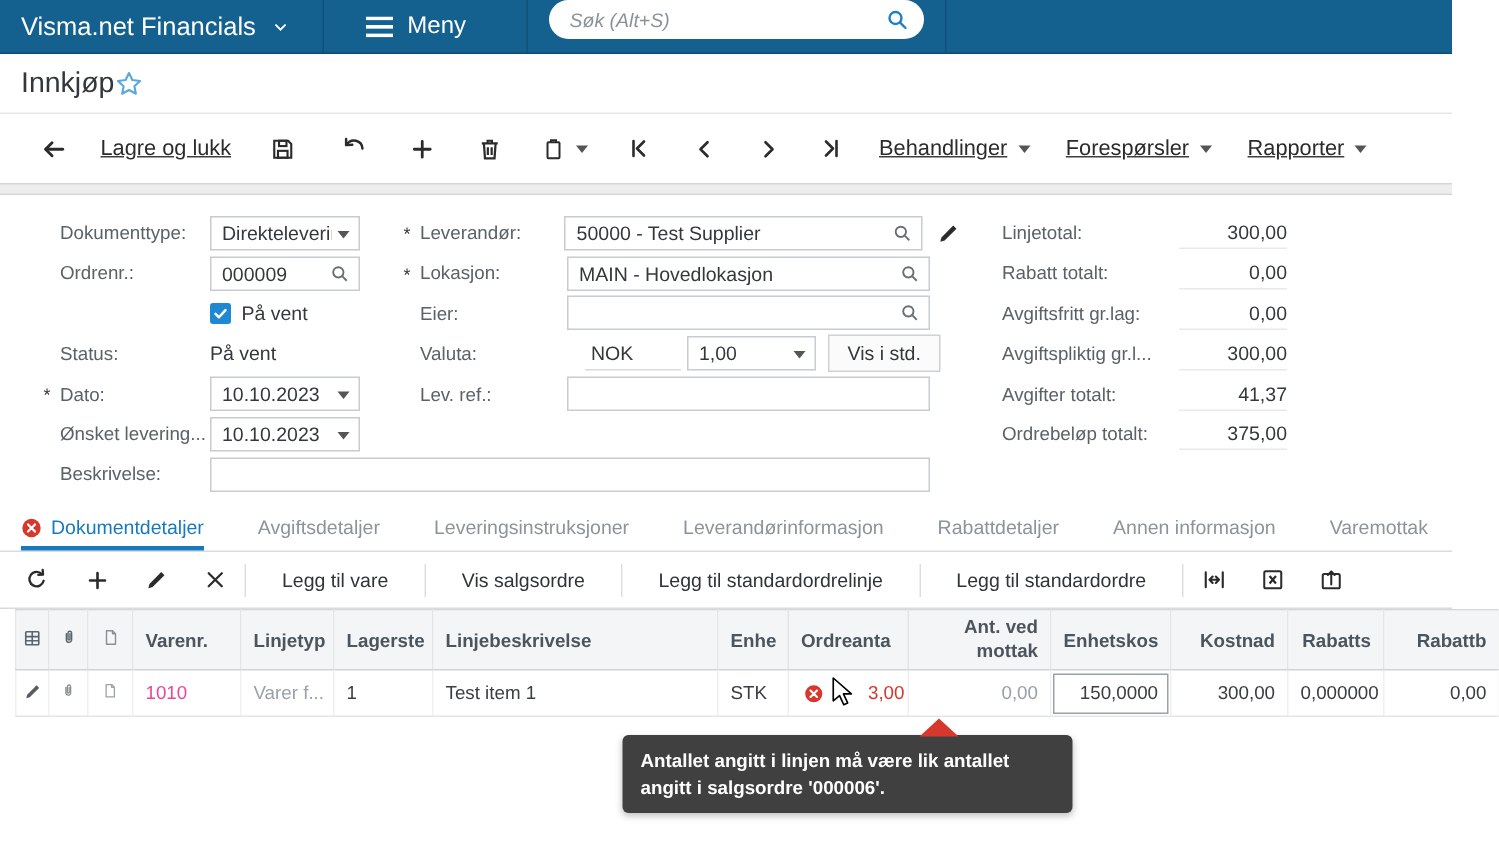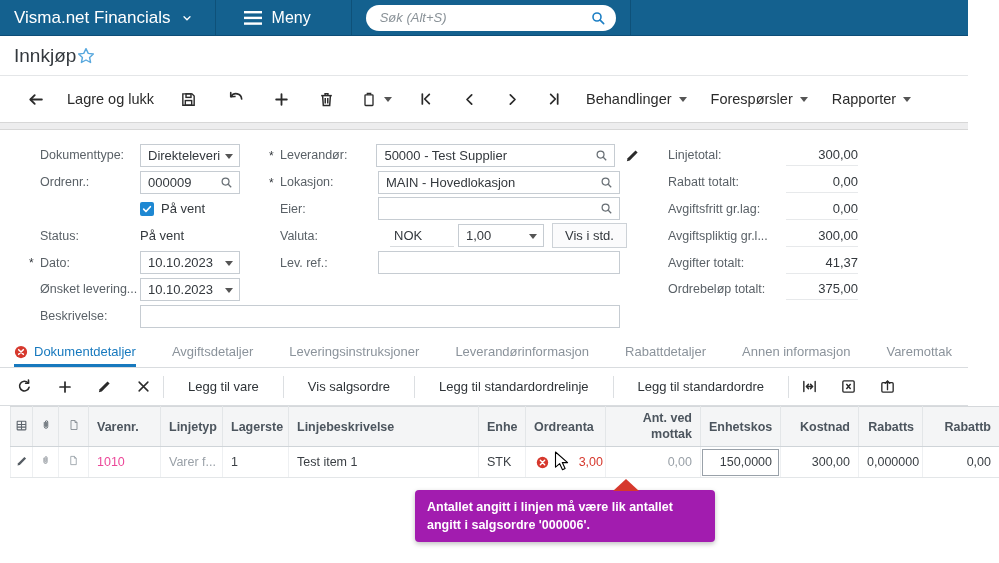--- a/index.html
+++ b/index.html
@@ -8,36 +8,36 @@
   .app { position: relative; width: 968px; height: 563px; }
 
   
   .topbar { height: 36px; background: #14618f; display: flex; align-items: stretch;
     border-bottom: 1px solid #0d4d77; }
   .tb-divider { width: 1px; background: #0e5179; }
   .brand { display: flex; align-items: center; gap: 10px; padding: 0 22px 0 14px;
     color: #fff; font-size: 17px; }
   .menu-btn { display: flex; align-items: center; gap: 10px; padding: 0 40px 0 28px;
     color: #fff; font-size: 16px; cursor: pointer; }
-  .search-zone { display: flex; align-items: center; padding: 0 14px; }
+  .search-zone { display: flex; padding: 0 14px; }
   .search-pill { position: relative; width: 250px; height: 26px; background: #fff;
     border-radius: 13px; display: flex; align-items: center; }
   .search-pill input { border: none; outline: none; background: transparent;
     width: 210px; height: 22px; margin-left: 14px; font-size: 13px; color: #444;
     font-family: "Liberation Sans", sans-serif; }
   .search-pill input::placeholder { font-style: italic; color: #8a9298; }
   .search-pill svg { position: absolute; right: 10px; }
 
   
   .titlebar { height: 40px; display: flex; align-items: center; 
     padding-left: 14px; border-bottom: 1px solid #e4e6e8; }
   .titlebar h1 { font-size: 19px; font-weight: 400; color: #33383d; }
 
   
-  .toolbar { height: 46px; display: flex; align-items: center; padding-left: 26px; }
+  .toolbar { height: 46px; display: flex; align-items: center; padding-left: 26px; text-decoration: underline; }
   .tbi { display: flex; align-items: center; justify-content: center; cursor: pointer; }
   .tbi svg { display: block; }
   .tb-text { font-size: 14.5px; color: #2b2b2b; cursor: pointer; }
   .tb-menu { display: flex; align-items: center; gap: 7px; font-size: 14.5px;
     color: #2b2b2b; cursor: pointer; }
   .caret { width: 0; height: 0; border-left: 4px solid transparent;
     border-right: 4px solid transparent; border-top: 5px solid #555; }
   .splitter { height: 8px; background: #ededee; border-top: 1px solid #d7d7d7;
     border-bottom: 1px solid #d7d7d7; }
 
@@ -109,21 +109,21 @@
   .link { color: #ec4899; cursor: pointer; }
   .dim { color: #9aa1a8; }
   .red { color: #d6382d; }
   .qty-cell { display: flex; align-items: center; justify-content: space-between;
     padding: 0 2px 0 10px; }
   .focus-cell { height: 27px; margin: 1px 0; border: 1px solid #99a1a9; background: #fff;
     display: flex; align-items: center; justify-content: flex-end; padding: 0 6px; }
 
   
   .err-tip { position: absolute; left: 415px; top: 490px; width: 300px;
-    background: #a21caf; color: #fff; font-size: 12.5px; font-weight: 700;
+    background: #404040; color: #fff; font-size: 12.5px; font-weight: 700;
     line-height: 1.45; padding: 8px 12px; border-radius: 4px;
     box-shadow: 0 2px 5px rgba(0,0,0,.25); }
   .err-tip::before { content: ""; position: absolute; top: -11px; left: 198px;
     border-left: 13px solid transparent; border-right: 13px solid transparent;
     border-bottom: 12px solid #d6382d; }
   .cursor { position: absolute; left: 554px; top: 451px; }
 
   .err-dot { display: inline-flex; }
 </style>
 </head>

